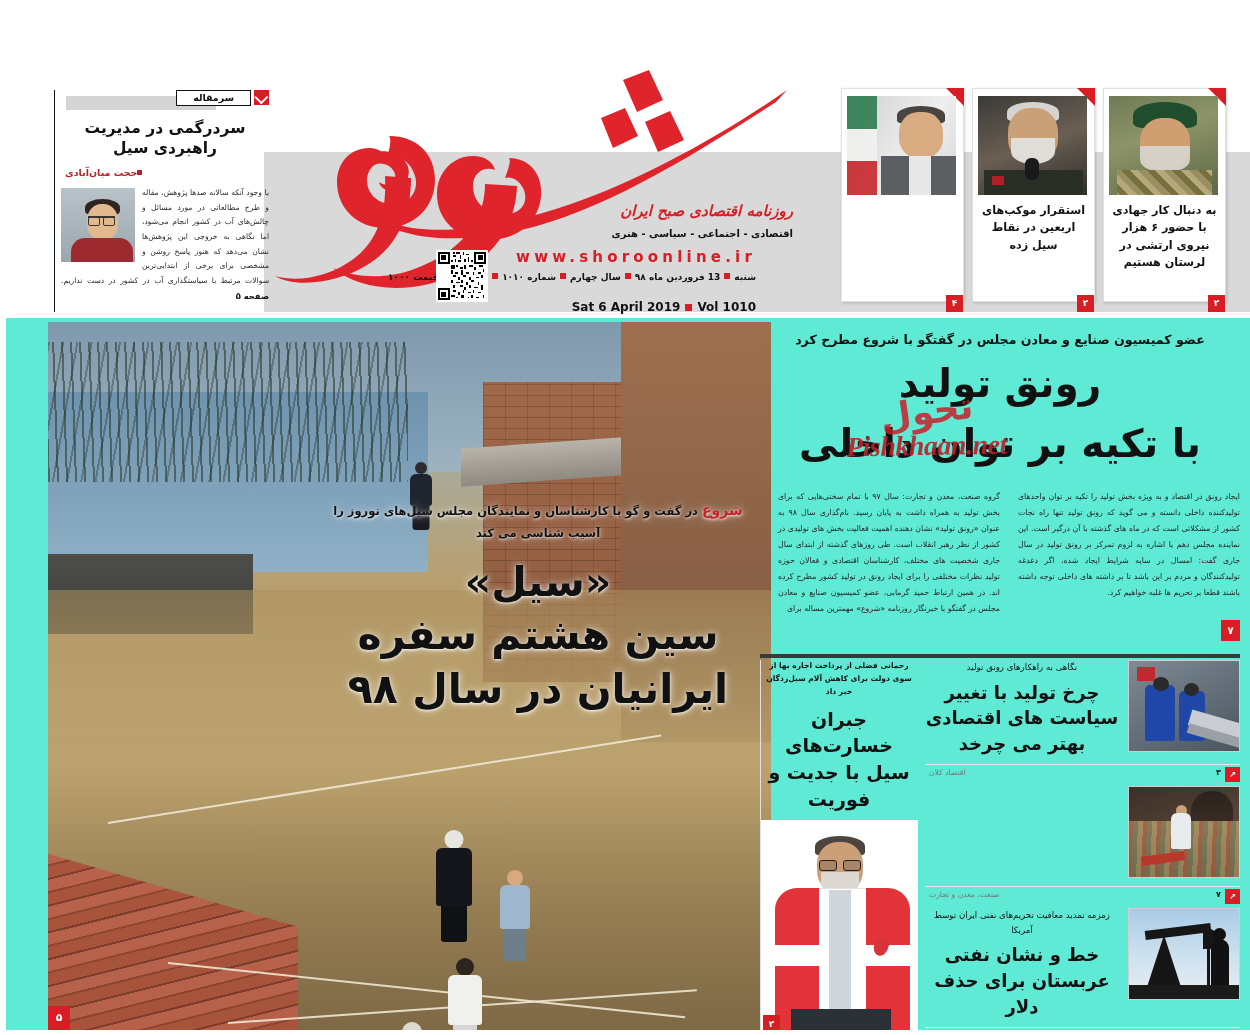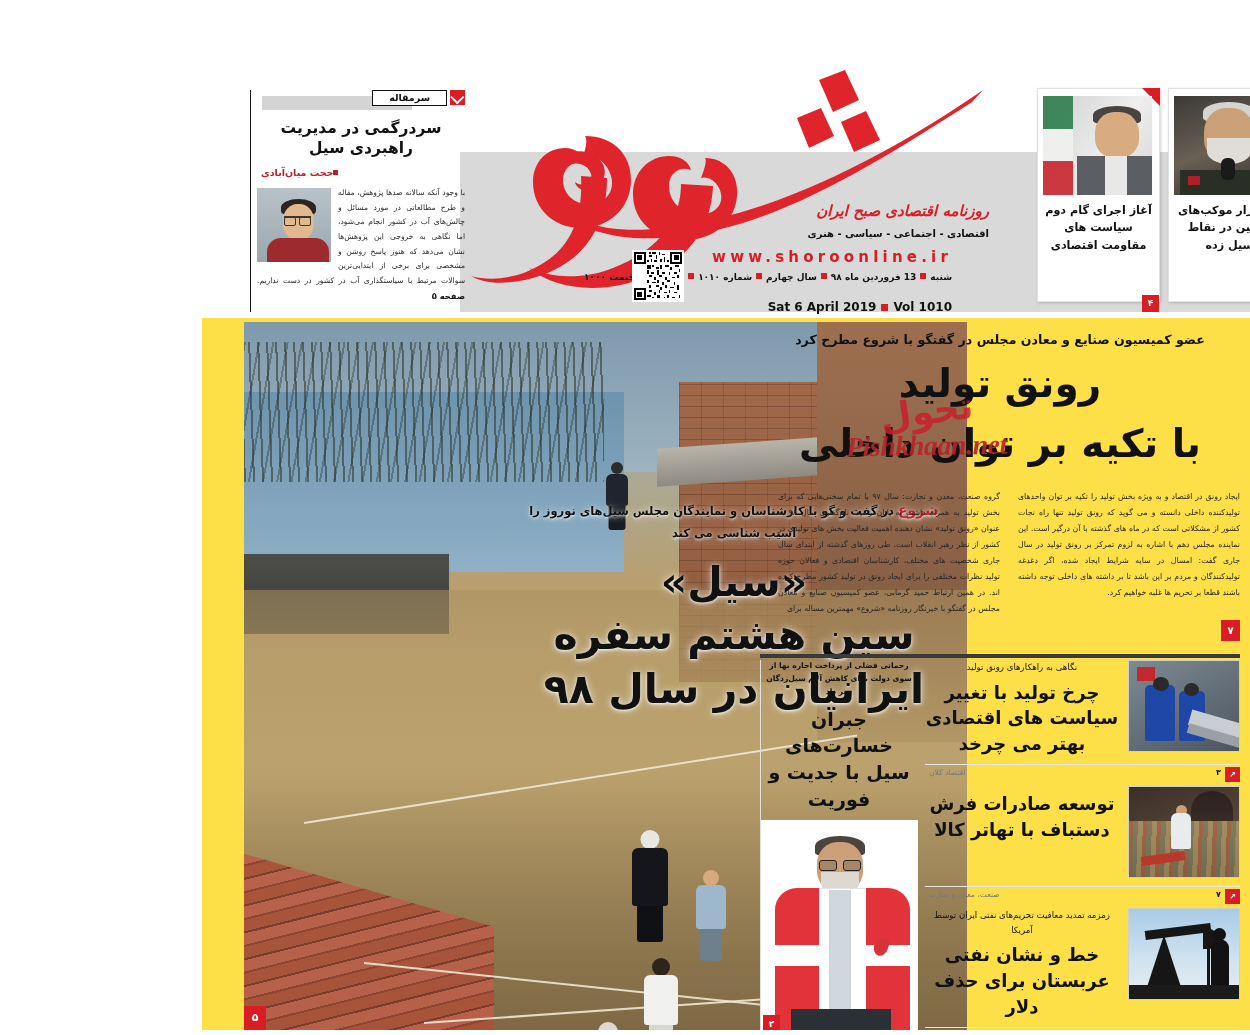--- a/index.html
+++ b/index.html
@@ -5,22 +5,22 @@
 <style>
   * { box-sizing: border-box; margin: 0; padding: 0; }
   html, body {
     width: 1250px; height: 1035px;
     background: #ffffff;
     font-family: "DejaVu Sans", "Liberation Sans", sans-serif;
     overflow: hidden;
   }
   .page {
     position: relative;
-    width: 1048px; height: 1035px;
-    background: #fde047;
+    width: 1244px; height: 1035px;
+    background: #5eead4;
   }
 
   
   .masthead {
     position: absolute; left: 0; top: 0;
     width: 1250px; height: 318px;
     background: #fff;
   }
   .grey-band {
     position: absolute; left: 258px; top: 152px;
@@ -721,21 +721,20 @@
 
       <div class="tcard">
         <div class="corner"></div>
         <div class="thumb ph-pol">
           <div class="flag"></div>
             <div class="hair"></div>
             <div class="face"></div>
             <div class="suit"></div>
             <div class="shirt"></div>
         </div>
-        <div class="ttl">آغاز اجرای گام دوم سیاست های مقاومت اقتصادی</div>
         <div class="pg">۴</div>
       </div>
 
       <div class="tcard">
         <div class="corner"></div>
         <div class="thumb ph-sol">
           <div class="hair"></div>
             <div class="face"></div>
             <div class="beard"></div>
             <div class="uni"></div>
@@ -866,23 +865,20 @@
 
       <div class="art">
         <div class="art-inner">
           <div class="art-thumb th-carpet">
             <div class="arch"></div>
               <div class="floor"></div>
               <div class="red"></div>
               <div class="manhead"></div>
               <div class="man"></div>
           </div>
-          <div class="art-text">
-            <div class="art-title">توسعه صادرات فرش دستباف با تهاتر کالا</div>
-          </div>
         </div>
         <div class="art-footer">
           <div class="pg">↗</div>
           <div class="pgnum">۷</div>
           <div class="cat">صنعت، معدن و تجارت</div>
         </div>
       </div>
 
       <div class="art">
         <div class="art-inner">

